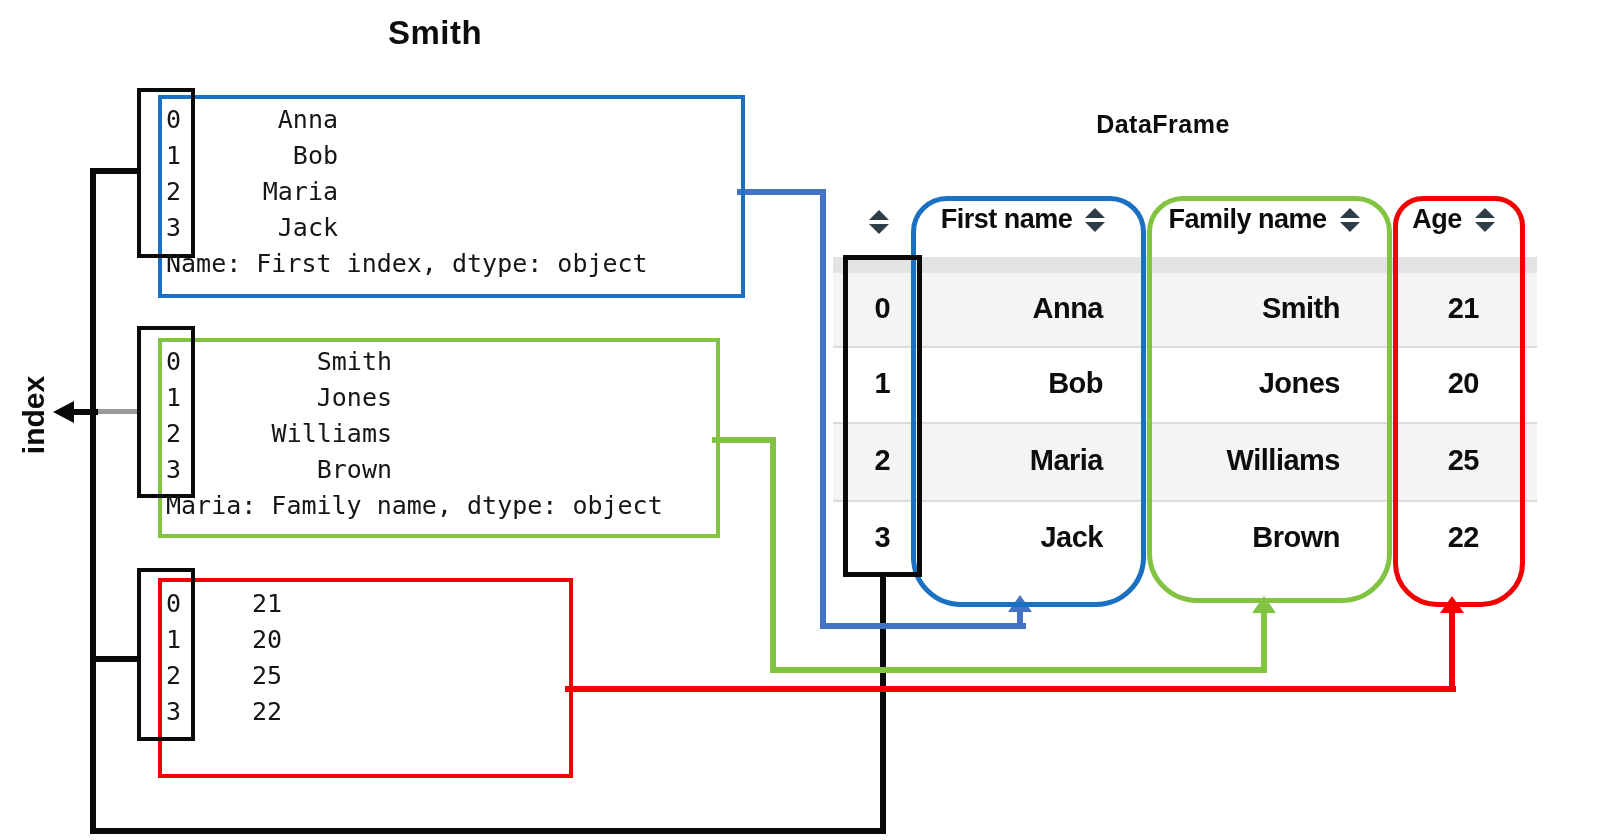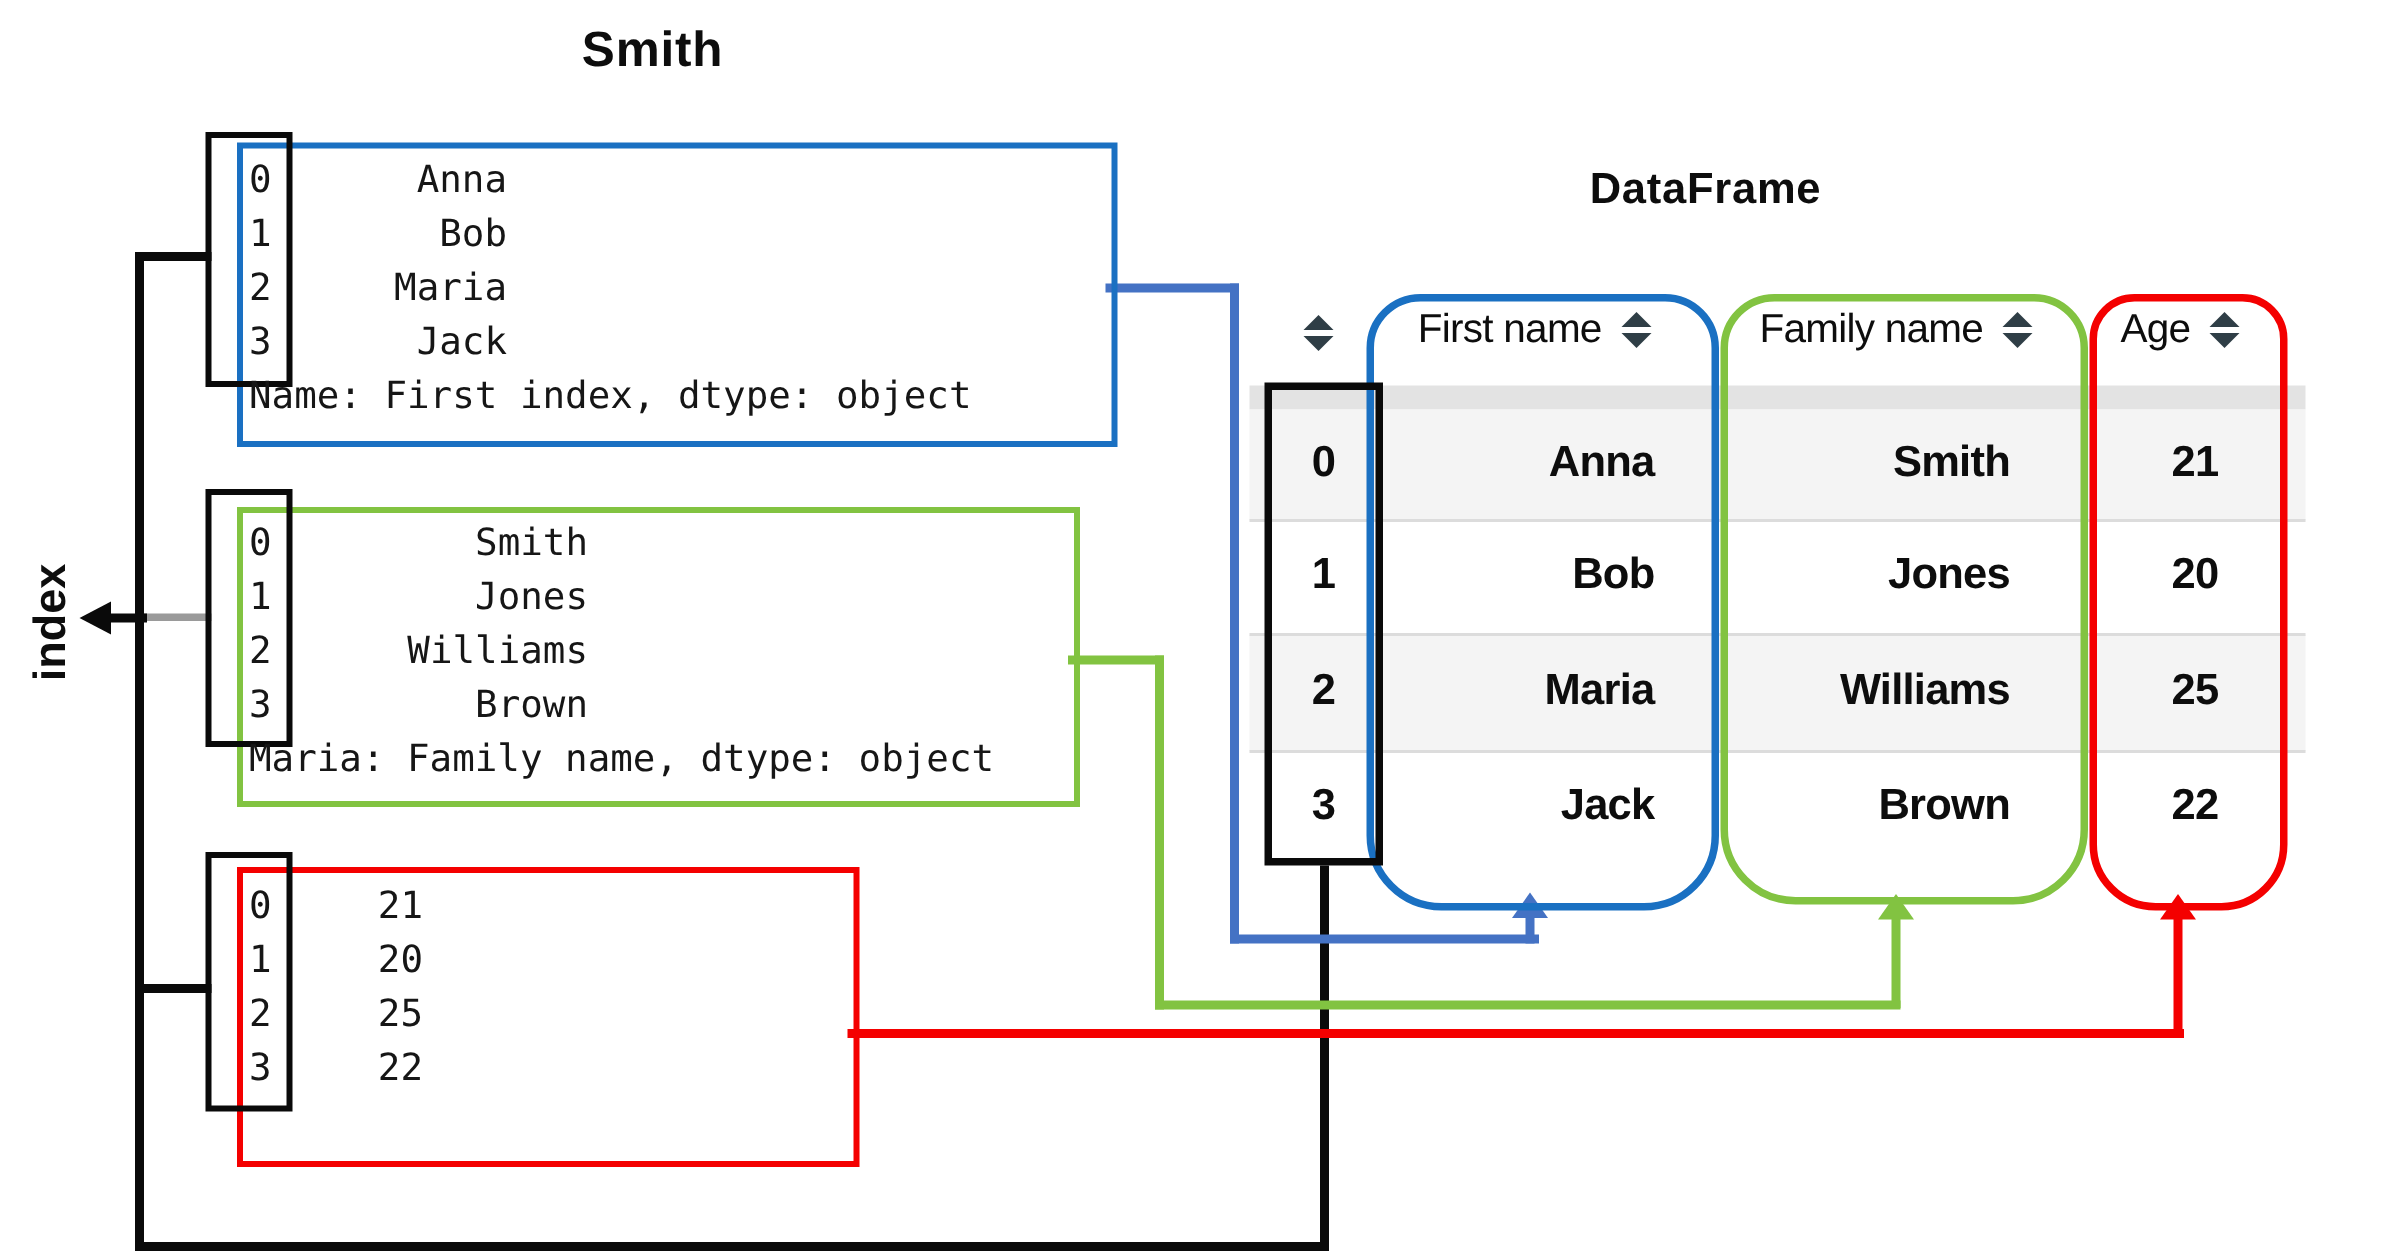--- a/index.html
+++ b/index.html
@@ -46,41 +46,41 @@
   .sep{background:#dcdcdc;height:2px;}
   .col-rect{position:absolute;top:196px;z-index:3;background:transparent;}
   .col-rect.b{border:5px solid #1a70c2;border-radius:36px 36px 50px 50px;}
   .col-rect.g{border:5px solid #82c341;border-radius:36px 36px 50px 50px;}
   .col-rect.r{border:5px solid #f40000;border-radius:30px 30px 44px 44px;}
   .df-idx-box{position:absolute;left:843px;top:255px;width:79px;height:322px;
               border:5px solid #0a0a0a;box-sizing:border-box;z-index:5;}
   .df-idx-val{position:absolute;left:843px;width:79px;text-align:center;
               font-weight:bold;font-size:29px;z-index:7;}
   .col-header{position:absolute;top:204px;display:flex;align-items:center;justify-content:center;
-              gap:12px;font-weight:normal;font-size:27px;z-index:7;letter-spacing:-0.5px;}
+              gap:12px;font-weight:bold;font-size:27px;z-index:7;letter-spacing:-0.5px;}
   .cell{position:absolute;font-weight:bold;font-size:29px;text-align:right;z-index:7;
         letter-spacing:-0.5px;}
 
   .sort-icon{display:flex;flex-direction:column;align-items:center;gap:4px;width:22px;}
   .sort-icon .tri-up{width:0;height:0;border-left:10px solid transparent;
         border-right:10px solid transparent;border-bottom:10px solid #2f3e46;}
   .sort-icon .tri-down{width:0;height:0;border-left:10px solid transparent;
         border-right:10px solid transparent;border-top:10px solid #2f3e46;}
 
   .index-label{position:absolute;left:-16px;top:397px;width:100px;height:36px;line-height:36px;
         text-align:center;font-weight:bold;font-size:30px;transform:rotate(-90deg);z-index:7;}
   .conn{z-index:2;}
 </style>
 </head>
 <body>
 
 <div class="canvas">
 
   <div class="abs title" style="left:300px;top:14px;width:270px;">Smith</div>
-  <div class="abs title" style="left:992px;top:110px;width:290px;font-size:29px;">DataFrame</div>
+  <div class="abs title" style="left:1018px;top:110px;width:290px;font-size:25px;">DataFrame</div>
 
   <div class="index-label">index</div>
 
   <div class="vline black conn" style="left:90px;top:168px;width:6px;height:666px;"></div>
   <div class="hline black conn" style="left:90px;top:168px;width:51px;height:6px;"></div>
   <div class="hline gray conn" style="left:96px;top:409px;width:45px;height:5px;"></div>
   <div class="hline black conn" style="left:72px;top:409px;width:26px;height:6px;"></div>
   <div class="arrow-left conn" style="left:53px;top:401px;"></div>
   <div class="hline black conn" style="left:90px;top:656px;width:51px;height:6px;"></div>
   <div class="hline black conn" style="left:90px;top:828px;width:796px;height:6px;"></div>

